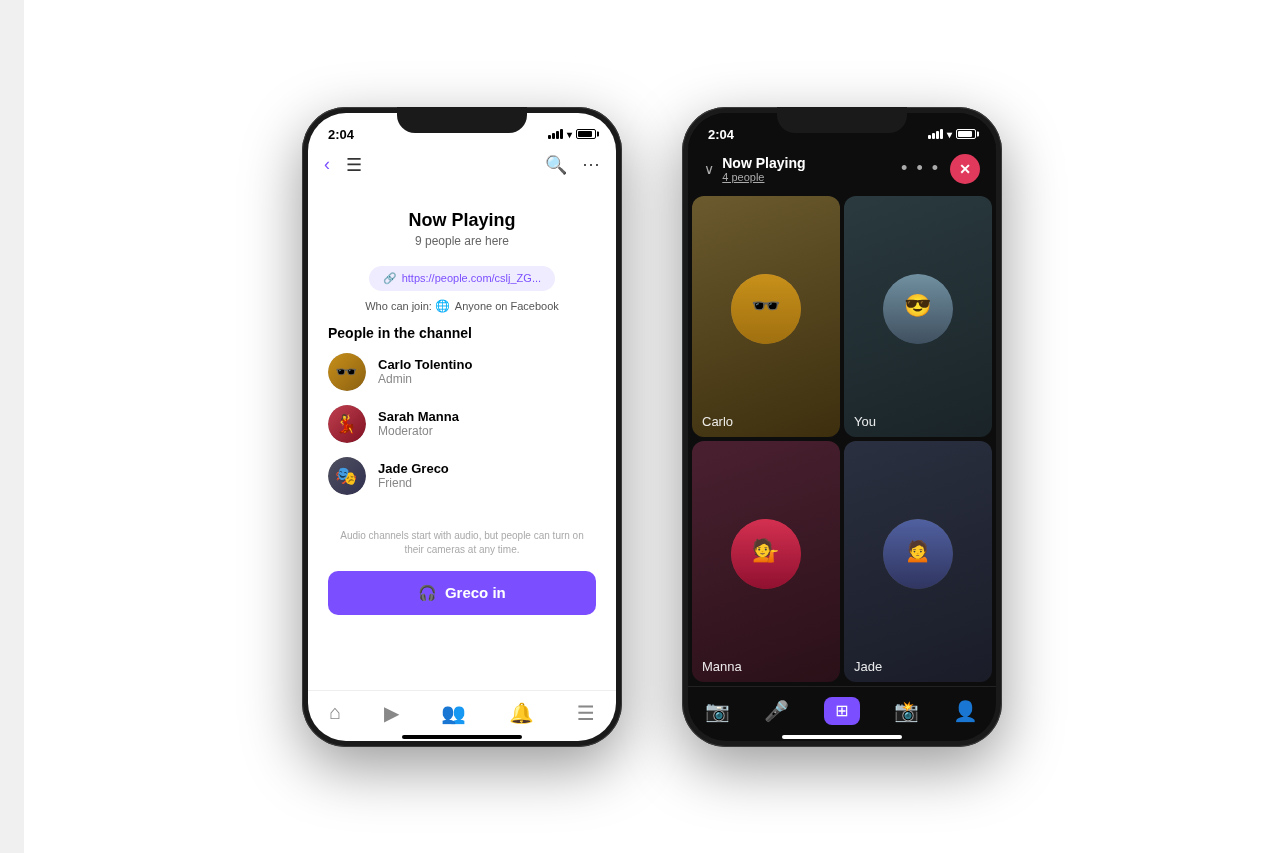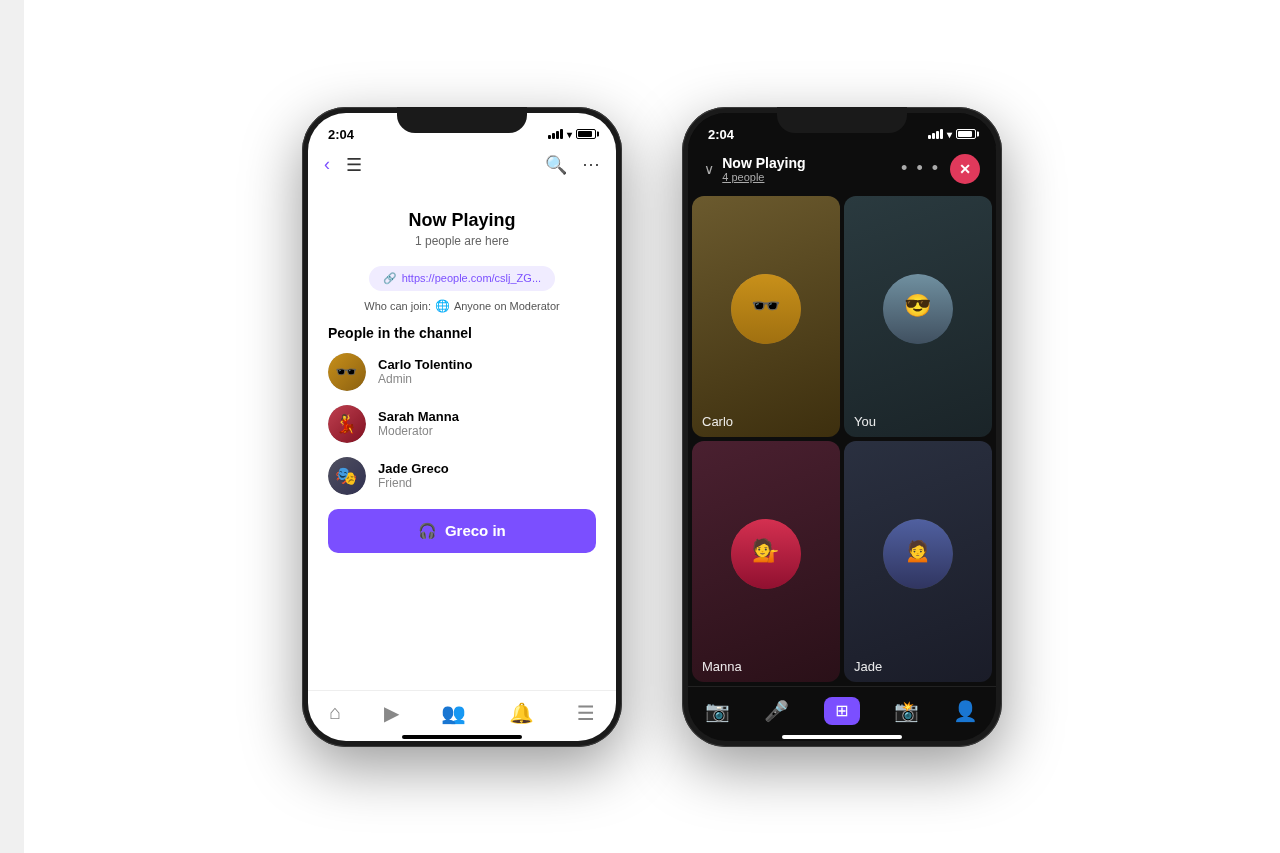--- a/index.html
+++ b/index.html
@@ -335,32 +335,32 @@
         </div>
         <div class="nav-right">
           <span class="nav-icon">🔍</span>
           <span class="nav-icon">···</span>
         </div>
       </div>
 
       <div class="main-content">
         <div class="now-playing-header">
           <h2>Now Playing</h2>
-          <p>1 people are here</p>
+          <p>9 people are here</p>
         </div>
 
         <div class="invite-link">
           <span>🔗</span>
           <span>https://people.com/cslj_ZG...</span>
         </div>
 
         <div class="who-can-join">
           <span>Who can join:</span>
           <span class="globe-icon">🌐</span>
-          <span>Anyone on Moderator</span>
+          <span>Anyone on Facebook</span>
         </div>
 
         <div class="section-title">People in the channel</div>
 
         <div class="person-item">
           <div class="avatar">
             <div class="avatar-img person-carlo-avatar">
               <span style="font-size:18px;">🕶️</span>
             </div>
           </div>
@@ -387,20 +387,21 @@
             <div class="avatar-img person-jade-avatar">
               <span style="font-size:18px;">🎭</span>
             </div>
           </div>
           <div class="person-info">
             <span class="person-name">Jade Greco</span>
             <span class="person-role">Friend</span>
           </div>
         </div>
 
+        <p class="disclaimer">Audio channels start with audio, but people can turn on their cameras at any time.</p>
 
         <button class="drop-in-btn">
           <span>🎧</span>
           <span>Greco in</span>
         </button>
       </div>
 
       <div class="bottom-nav">
         <span class="bottom-nav-icon">⌂</span>
         <span class="bottom-nav-icon">▶</span>

